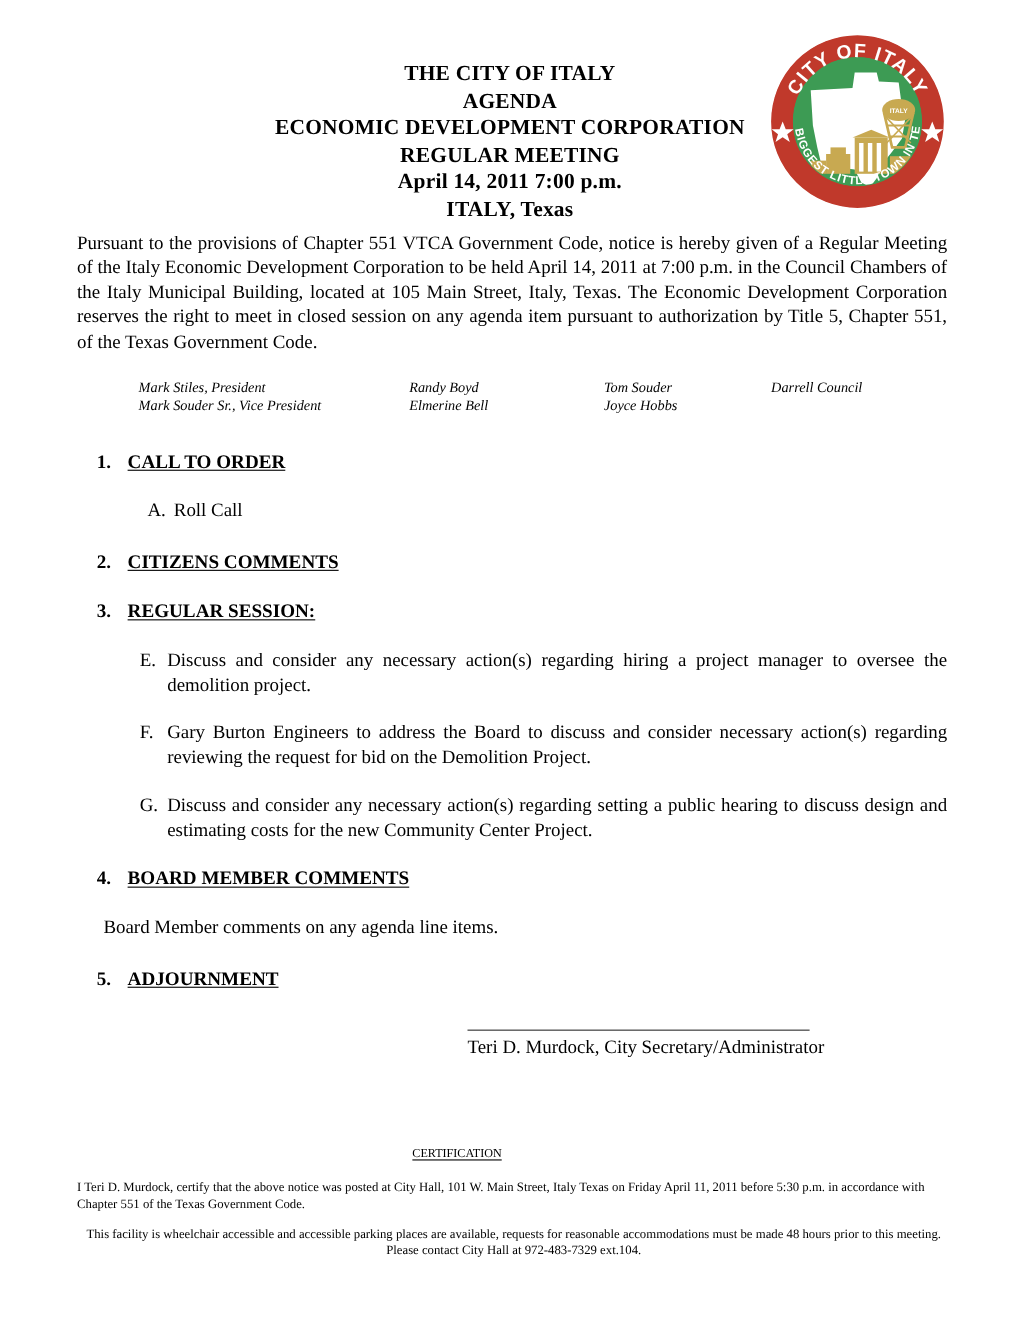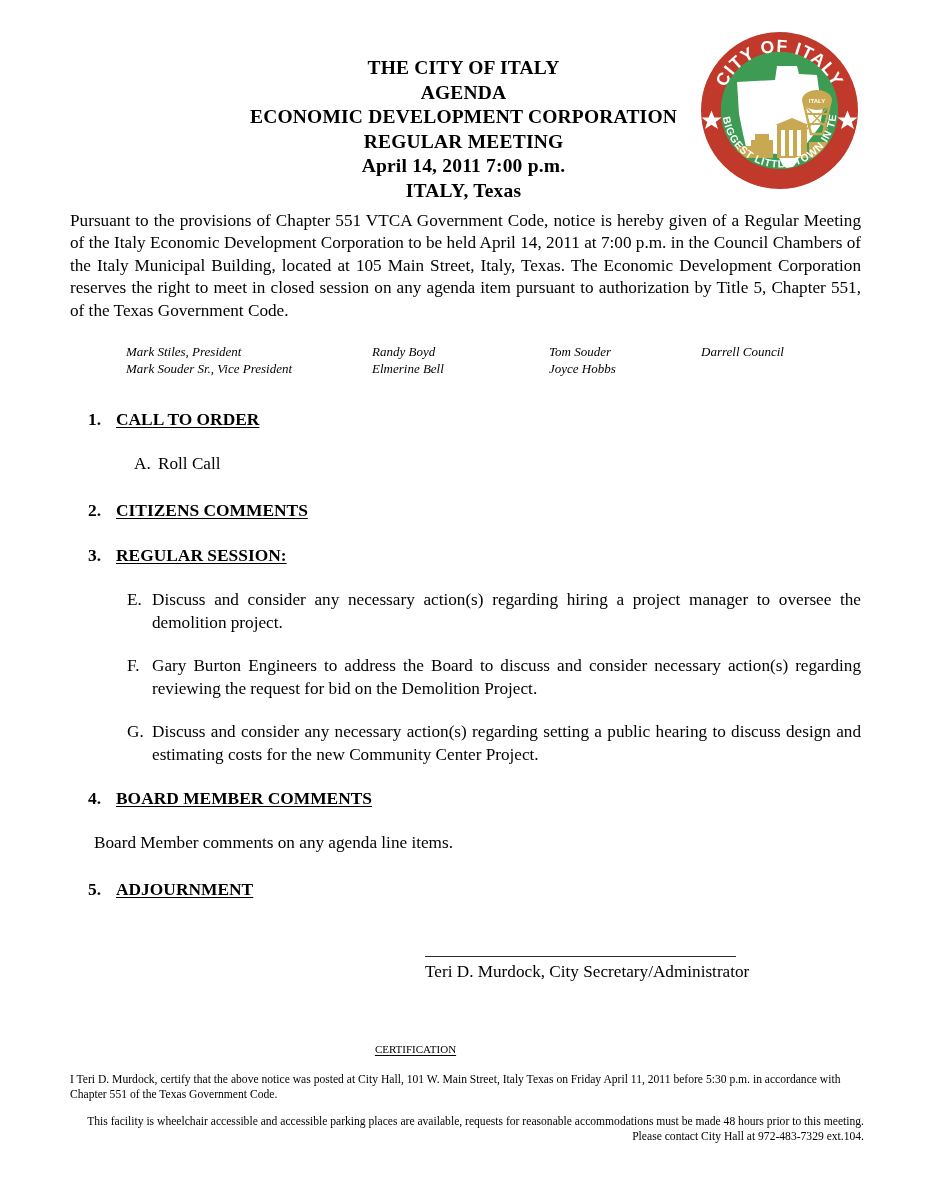--- a/index.html
+++ b/index.html
@@ -141,21 +141,21 @@
     margin: 0 0 24px 0;
     padding-left: 94px;
     font-size: 17.2px;
     line-height: 22px;
   }
 
   
   .signature {
     position: absolute;
     left: 425px;
-    top: 956px;
+    top: 936px;
     width: 400px;
   }
   .sig-line {
     width: 311px;
     height: 0;
     border-top: 1.4px solid #2b2b2b;
   }
   .sig-name {
     margin-top: 4px;
     font-size: 17.2px;
@@ -188,21 +188,21 @@
     text-align: left;
   }
 
   .access-body {
     position: absolute;
     left: 70px;
     top: 1114px;
     width: 794px;
     font-size: 11.6px;
     line-height: 15.2px;
-    text-align: right;
+    text-align: center;
   }
 </style>
 </head>
 <body>
 
 <div class="page">
 
   <div class="seal">
     <svg width="161" height="161" viewBox="0 0 161 161" xmlns="http://www.w3.org/2000/svg">
       <defs>

